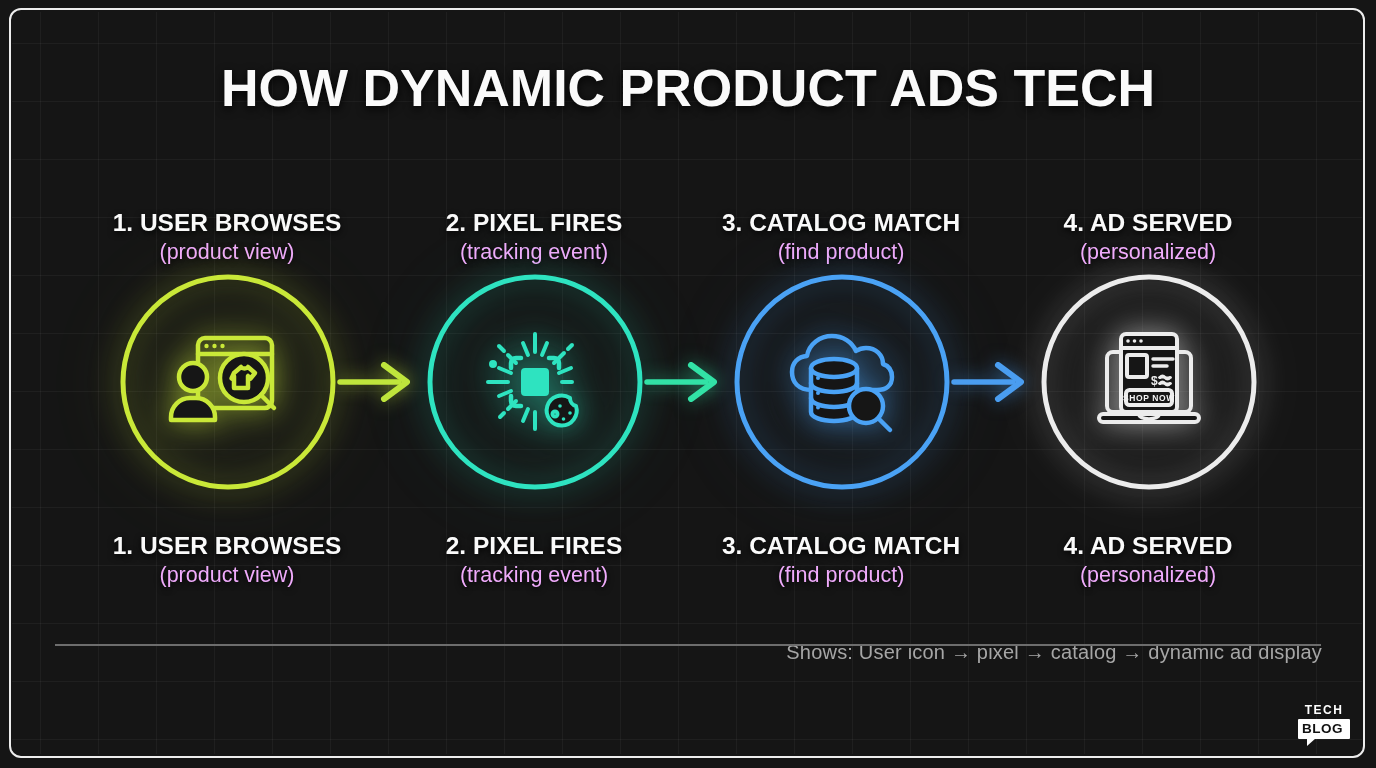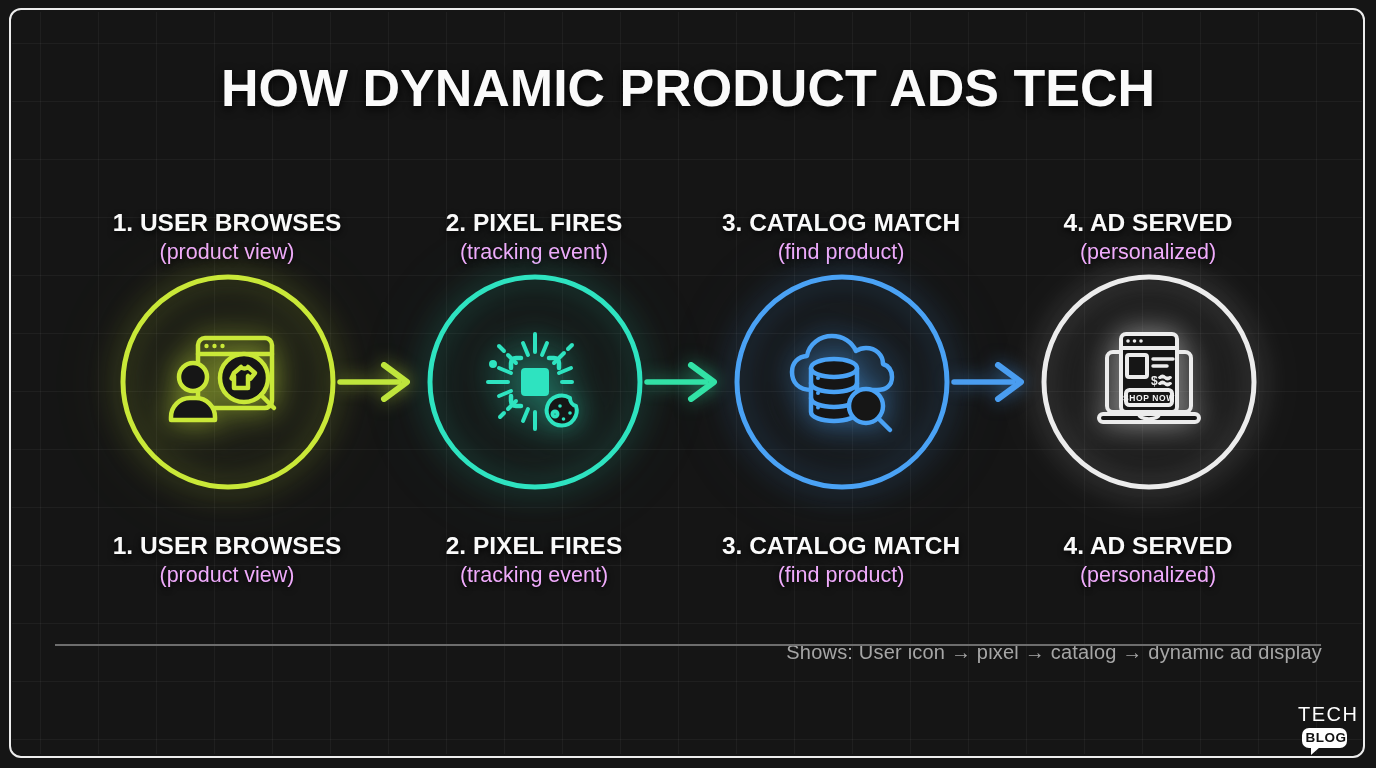--- a/index.html
+++ b/index.html
@@ -58,25 +58,25 @@
     position:absolute; top:644px; left:55px; right:55px; height:2px;
     background:#6d6d6d;
   }
   .description {
     position:absolute; top:663px; left:0; width:100%;
     text-align:center; color:#ededed; font-size:21.5px; line-height:28.5px;
     text-shadow:0 2px 5px rgba(0,0,0,0.8);
   }
 
   .logo { position:absolute; top:703px; right:26px; width:52px; text-align:center; }
-  .logo-top { color:#ffffff; font-weight:400; font-size:20px; letter-spacing:1.5px; }
+  .logo-top { color:#ffffff; font-weight:700; font-size:12px; letter-spacing:1.5px; }
   .logo-bubble {
     position:relative; margin-top:2px; background:#ffffff; color:#111;
     font-weight:700; font-size:13.5px; letter-spacing:0.5px;
-    border-radius:7px; padding:2px 0 3px 4px; display:inline-block;
+    border-radius:1px; padding:2px 7px 3px 4px; display:inline-block;
   }
   .logo-tail {
     position:absolute; left:9px; bottom:-7px; width:0; height:0;
     border-top:8px solid #ffffff; border-right:9px solid transparent;
   }
 </style>
 </head>
 <body>
 
 <div class="stage">

